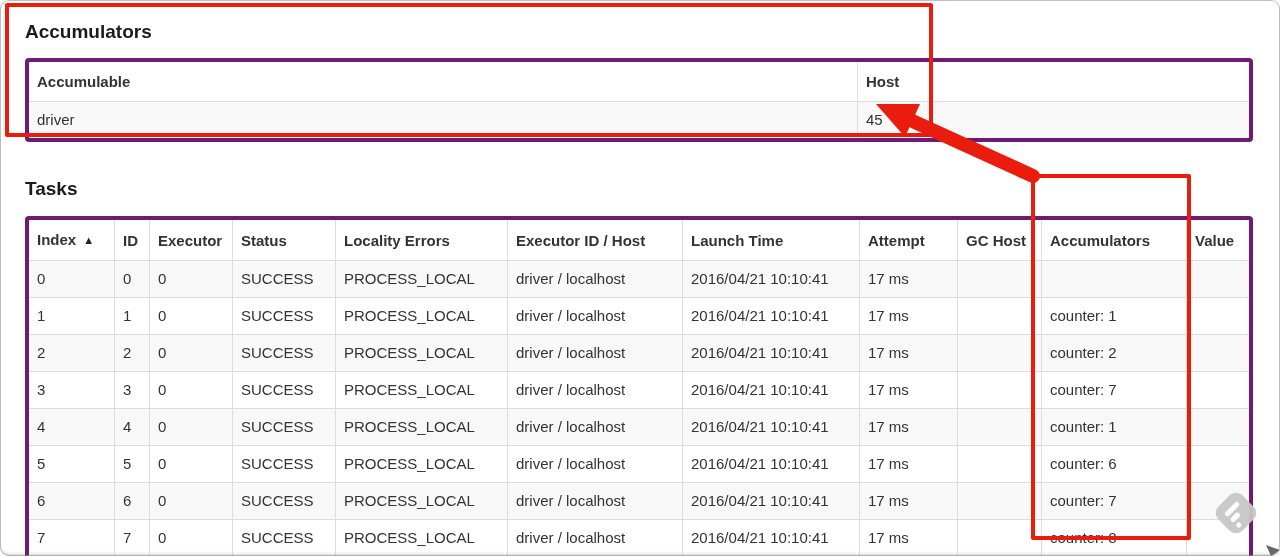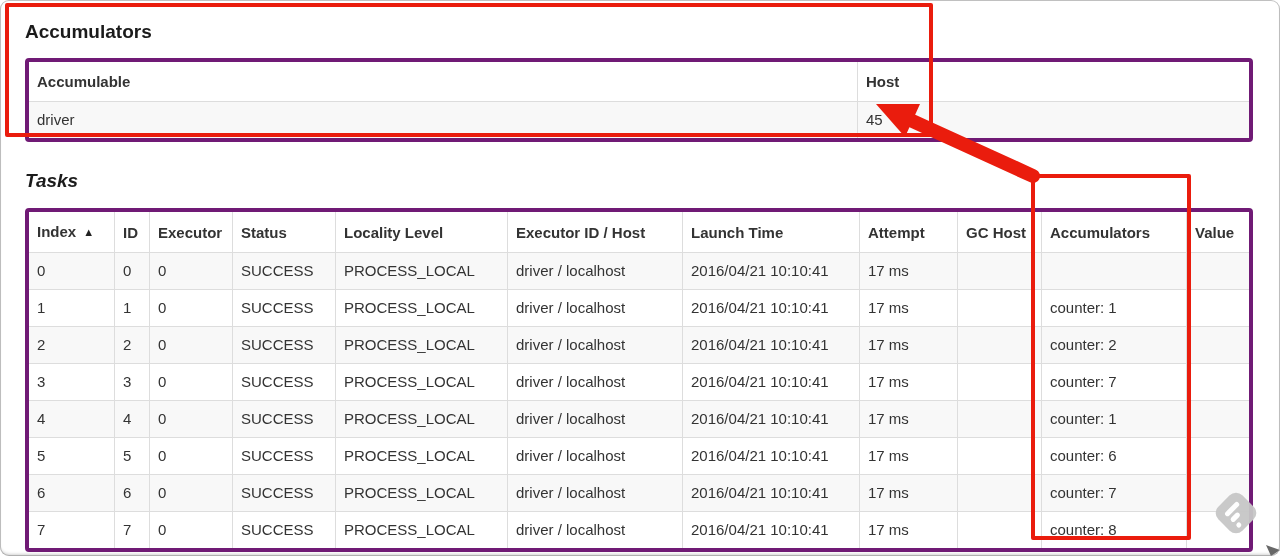--- a/index.html
+++ b/index.html
@@ -7,21 +7,21 @@
     width:1280px;height:556px;position:relative;overflow:hidden;
     background:#ffffff;
     font-family:"Liberation Sans","DejaVu Sans",sans-serif;
     color:#333;
   }
   .content{position:absolute;left:25px;top:12px;width:1228px;z-index:1;}
   h2.section-heading{
     font-size:19px;line-height:22px;font-weight:700;color:#1b1b1b;margin:0;
   }
   #acc-heading{margin-top:9px;margin-bottom:15px;}
-  #tasks-heading{margin-top:28px;margin-bottom:16px;font-style:italic;}
+  #tasks-heading{margin-top:36px;margin-bottom:16px;}
   table.ui-table{
     width:100%;table-layout:fixed;border-collapse:separate;border-spacing:0;
     border:4px solid #701a75;border-radius:4px;background:#fff;
     font-size:15px;color:#333;
   }
   .ui-table th,.ui-table td{
     text-align:left;padding:8px;white-space:nowrap;overflow:hidden;
     border-left:1px solid #ddd;
   }
   .ui-table th{font-weight:700;padding-top:10px;padding-bottom:10px;line-height:19px;}
@@ -102,21 +102,21 @@
         <col style="width:84px">
       <col style="width:145px">
         <col>
     </colgroup>
     <thead>
         <tr>
           <th><span>Index</span><span class="sort-icon">▲</span></th>
           <th><span>ID</span></th>
           <th><span>Executor</span></th>
           <th><span>Status</span></th>
-          <th><span>Locality Level</span></th>
+          <th><span>Locality Errors</span></th>
           <th><span>Executor ID / Host</span></th>
           <th><span>Launch Time</span></th>
           <th><span>Attempt</span></th>
           <th><span>GC Host</span></th>
           <th><span>Accumulators</span></th>
           <th><span>Value</span></th>
         </tr>
       </thead>
     <tbody>
         <tr>

